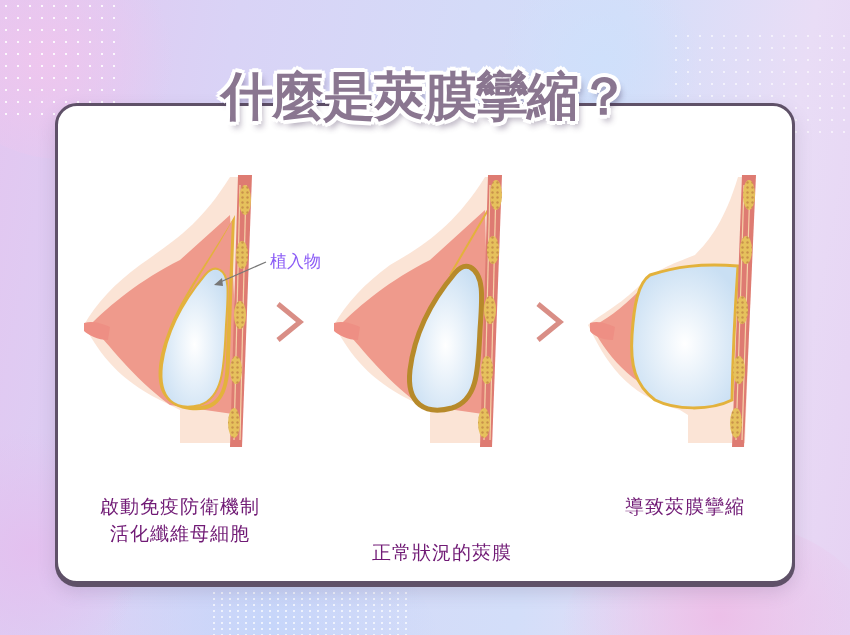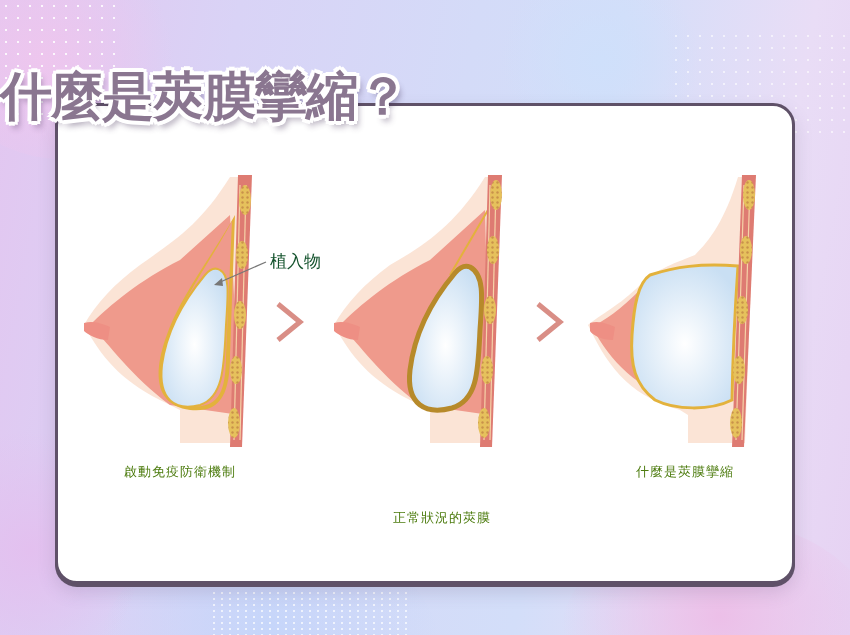--- a/index.html
+++ b/index.html
@@ -14,34 +14,34 @@
   .blob5 { left:500px; top:-40px; width:200px; height:200px; background: radial-gradient(circle, #cfe0fb 0%, rgba(207,224,251,0) 70%); }
   .dots { position:absolute; background-image: radial-gradient(circle, rgba(255,255,255,0.85) 1.1px, transparent 1.4px); background-size:12px 12px; }
   .dots1 { left:0; top:0; width:125px; height:115px; }
   .dots2 { left:670px; top:30px; width:180px; height:110px; opacity:0.7; }
   .dots3 { left:210px; top:590px; width:200px; height:45px; background-size:8px 6px; opacity:0.8; }
 
   .card { position:absolute; left:55px; top:103px; width:740px; height:481px; background:#fff;
     border:3px solid #5f5168; border-radius:22px; box-sizing:border-box;
     box-shadow: 0 3px 0 #5f5168, 0 8px 18px rgba(90,70,110,0.18); }
 
-  .title { position:absolute; left:0; right:0; top:62px; font-size:52px; font-weight:bold;
+  .title { position:absolute; left:0; right:0; top:62px; text-align:center; font-size:52px; font-weight:bold;
     color:#8a7690; letter-spacing:-1px;
     text-shadow: 3px 3px 0 #fff, -3px -3px 0 #fff, 3px -3px 0 #fff, -3px 3px 0 #fff, 0 4px 0 #fff, 4px 0 0 #fff, 0 -4px 0 #fff, -4px 0 0 #fff, 4px 6px 6px rgba(60,40,80,0.45);
     font-family: "DejaVu Sans", sans-serif; }
 
   .diagram { position:absolute; top:165px; width:200px; height:290px; }
   .d1 { left:80px; } .d2 { left:330px; } .d3 { left:580px; }
 
   .chev { position:absolute; top:300px; width:30px; height:44px; }
   .chev1 { left:275px; } .chev2 { left:535px; }
 
-  .label-implant { position:absolute; left:270px; top:250px; font-size:17px; color:#14532d; font-family:"DejaVu Sans", sans-serif; }
+  .label-implant { position:absolute; left:270px; top:250px; font-size:17px; color:#8b5cf6; font-family:"DejaVu Sans", sans-serif; }
 
-  .caption { position:absolute; top:458px; width:240px; text-align:center; font-size:13px; line-height:27px; color:#4d7c0f; font-family:"DejaVu Sans", sans-serif; letter-spacing:1px; }
+  .caption { position:absolute; top:493px; width:240px; text-align:center; font-size:19px; line-height:27px; color:#701a75; font-family:"DejaVu Sans", sans-serif; letter-spacing:1px; }
   .cap1 { left:60px; } .cap2 { left:322px;margin-top:46px; } .cap3 { left:565px; }
   .caption span { display:block; }
 </style>
 </head>
 <body>
 
 <div class="blob blob1"></div>
 <div class="blob blob2"></div>
 <div class="blob blob3"></div>
 <div class="blob blob4"></div>
@@ -127,19 +127,20 @@
     <ellipse cx="169" cy="30" rx="6" ry="15" fill="url(#fatPat)"></ellipse>
     <ellipse cx="166" cy="85" rx="6" ry="14" fill="url(#fatPat)"></ellipse>
     <ellipse cx="162" cy="145" rx="6" ry="14" fill="url(#fatPat)"></ellipse>
     <ellipse cx="159" cy="205" rx="6" ry="14" fill="url(#fatPat)"></ellipse>
     <ellipse cx="156" cy="258" rx="6" ry="15" fill="url(#fatPat)"></ellipse>
   </svg>
 </div>
 
 <div class="caption cap1">
   <span>啟動免疫防衛機制</span>
+  <span>活化纖維母細胞</span>
 </div>
 <div class="caption cap2">
   <span>正常狀況的莢膜</span>
 </div>
 <div class="caption cap3">
-  <span>什麼是莢膜攣縮</span>
+  <span>導致莢膜攣縮</span>
 </div>
 
 </body></html>

